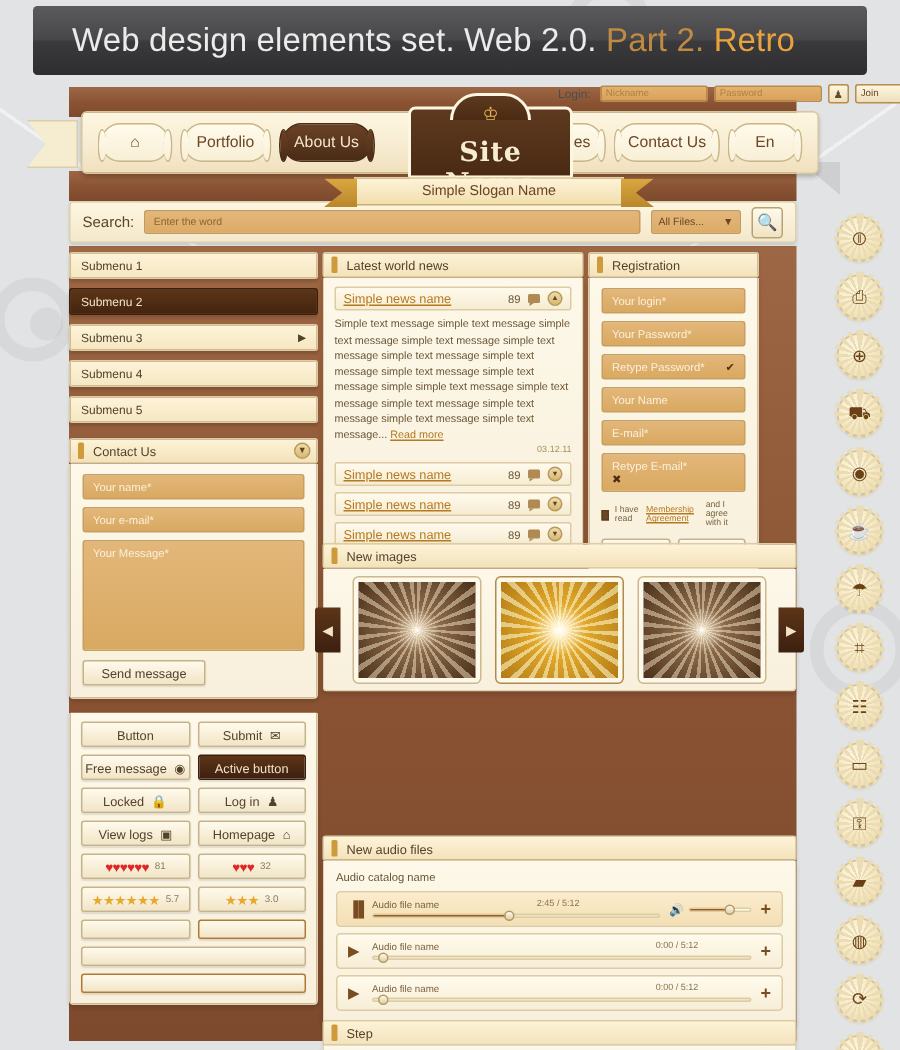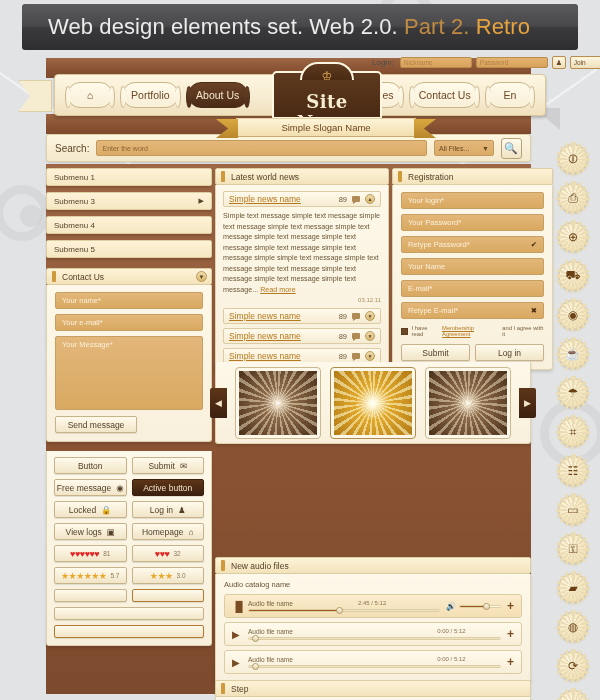--- a/index.html
+++ b/index.html
@@ -220,21 +220,21 @@
   .bub { display:inline-block; width:8px; height:6px; background:#b08a55; border-radius:1px; position:relative; }
   .bub::after{ content:""; position:absolute; left:1px; bottom:-2px; border-left:3px solid #b08a55; border-bottom:2px solid transparent; }
   .circ {
     width:10px; height:10px; border-radius:50%;
     background:linear-gradient(180deg,#f0dcab,#d9b872); border:1px solid #b89a5e;
     display:flex; align-items:center; justify-content:center; font-size:5px; color:#5c4427;
   }
   .newstext { font-size:7.2px; color:#6b5636; line-height:10.5px; }
 
   
-  .col-right { position:absolute; left:392px; top:116px; width:161px; }
+  .col-right { position:absolute; left:392px; top:116px; width:114px; }
 
   
   .gallery { position:absolute; left:215px; top:310px; width:316px; }
   .gbody { position:relative; height:82px; display:flex; align-items:center; justify-content:center; gap:9px; }
   .gcard { width:86px; height:72px; border:1px solid #cbb88e; border-radius:4px; background:#fdf8e9; padding:3px; }
   .gimg { width:100%; height:100%; }
   .garr {
     position:absolute; width:17px; height:30px;
     background:linear-gradient(180deg,#5d3518,#3d2010);
     display:flex; align-items:center; justify-content:center;
@@ -362,20 +362,23 @@
     <div class="sbtn">
         <span>🔍</span>
       </div>
   </div>
 
   <div class="col-left">
 
     <div class="menuitem">
       <span>Submenu 1</span>
       </div>
+    <div class="menuitem active">
+      <span>Submenu 2</span>
+      </div>
     <div class="menuitem">
       <span>Submenu 3</span>
       <span class="arr">▶</span>
       </div>
     <div class="menuitem">
       <span>Submenu 4</span>
       </div>
     <div class="menuitem">
       <span>Submenu 5</span>
       </div>
@@ -510,38 +513,42 @@
     </div>
     <div class="panelbody" style="padding:7px 8px 8px;">
       <div class="ffield" style="margin-bottom:5px">Your login*</div>
       <div class="ffield" style="margin-bottom:5px">Your Password*</div>
       <div class="ffield" style="margin-bottom:5px; display:flex; justify-content:space-between;">
         <span>Retype Password*</span>
         <span style="color:#4a2b10">✔</span>
         </div>
       <div class="ffield" style="margin-bottom:5px">Your Name</div>
       <div class="ffield" style="margin-bottom:5px">E-mail*</div>
-      <div class="ffield" style="margin-bottom:6px; display:flex; justify-content:space-between;">
+      <div class="ffield" style="margin-bottom:6px; display:flex; justify-content:space-between;flex-direction:column;">
         <span>Retype E-mail*</span>
         <span style="color:#4a2b10">✖</span>
         </div>
       <div style="display:flex; align-items:center; gap:4px; font-size:5.8px; color:#7a6340; margin-bottom:7px;">
         <span style="width:7px;height:7px;background:#6b4725;border:1px solid #5c3d1e;display:inline-block;"></span>
         <span>I have read</span>
         <span style="color:#b5791f;text-decoration:underline">Membership Agreement</span>
         <span>and I agree with it</span>
       </div>
       <div class="grid2">
         <div class="btnstd">Submit</div>
         <div class="btnstd">Log in</div>
       </div>
     </div>
   </div>
 
   <div class="gallery">
+    <div class="panelhead">
+      <span class="tick"></span>
+      <span>New images</span>
+    </div>
     <div class="panelbody gbody">
       <div class="garr l">
           <span>◀</span>
         </div>
       <div class="gcard">
         <div class="gimg" style="background:radial-gradient(circle at 50% 50%,#fff 0%,#e8d7bb 6%,#8b6a4a 30%,#4a2f1a 100%),
                     repeating-conic-gradient(from 0deg at 50% 50%, rgba(255,245,225,.45) 0deg 5deg, transparent 5deg 13deg);
                     background-blend-mode:overlay;"></div>
       </div>
       <div class="gcard" style="border-color:#b08a4a">

